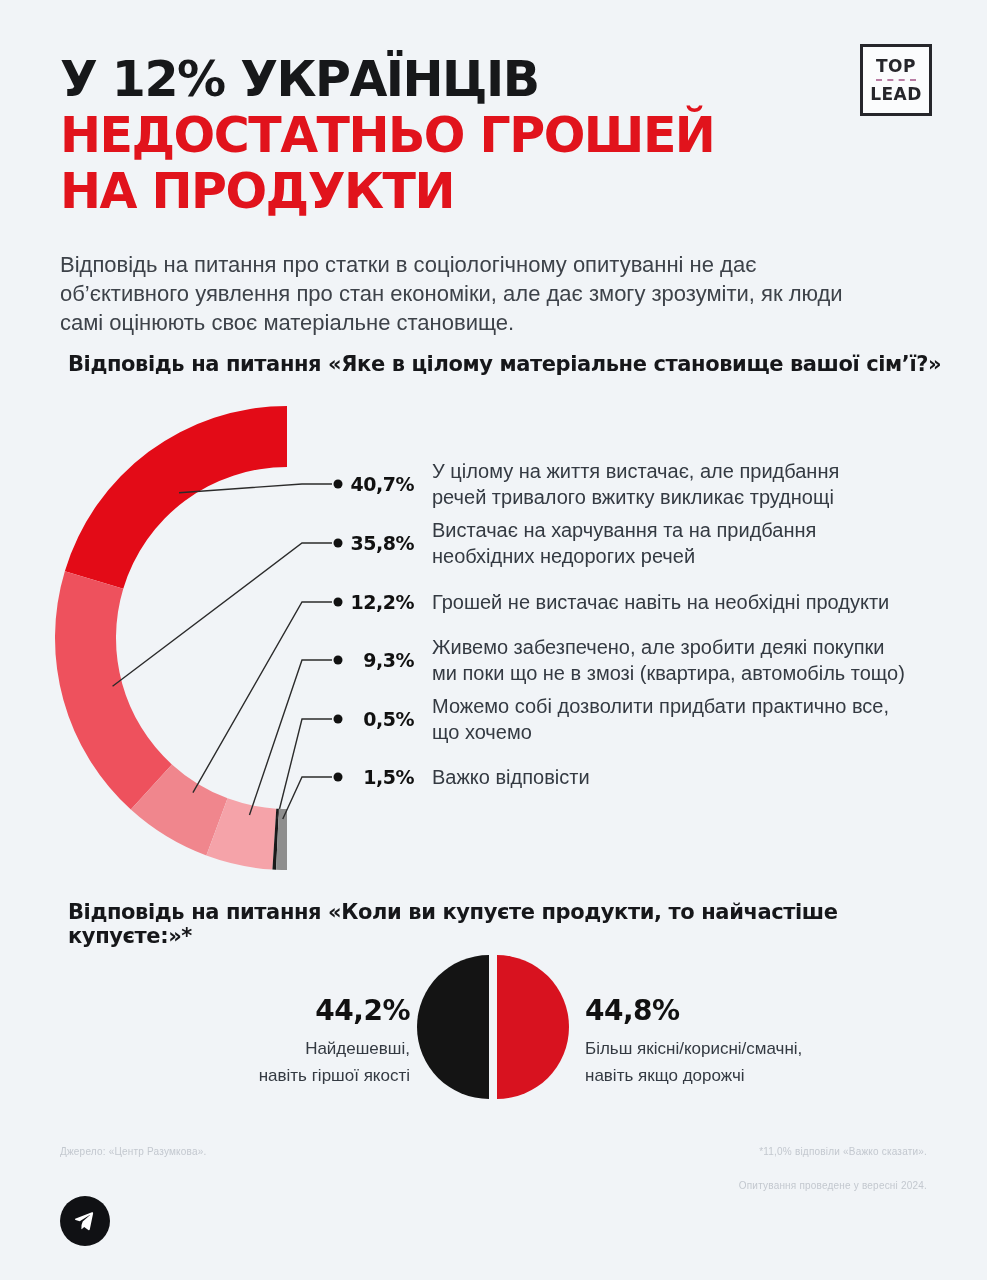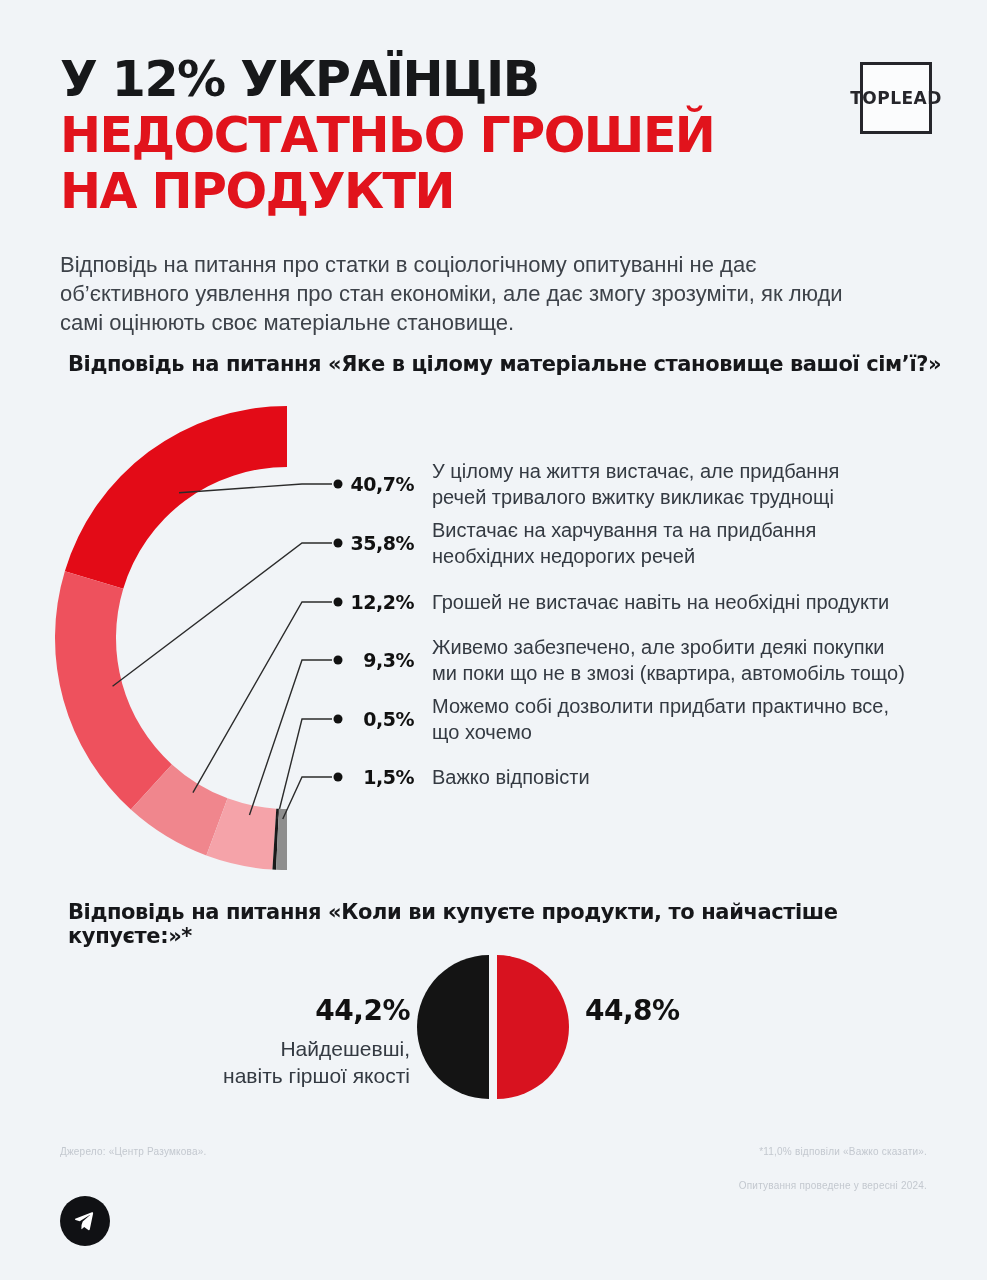--- a/index.html
+++ b/index.html
@@ -14,23 +14,23 @@
 
   
   .title{
     left:60px;top:52px;width:800px;
     font-family:"DejaVu Sans","Liberation Sans",sans-serif;
     font-weight:bold;font-size:49px;line-height:56px;letter-spacing:-1.5px;
     color:#17181a;
   }
   .title .red{color:#e1131c;display:block;}
   .badge{
-    left:860px;top:62px;width:66px;height:66px;
+    left:860px;top:44px;width:66px;height:66px;
     border:3px solid #26262b;background:#fbfcfd;
-    display:flex;flex-direction:row;align-items:center;justify-content:center;
+    display:flex;flex-direction:column;align-items:center;justify-content:center;
     font-family:"DejaVu Sans","Liberation Sans",sans-serif;
     font-weight:bold;font-size:17px;color:#26262b;letter-spacing:.5px;
   }
   .badge .bar{width:40px;border-top:2px dashed #b87da4;margin:3px 0;}
 
   
   .intro{
     left:60px;top:250px;width:880px;
     font-size:22px;line-height:29px;color:#3d4249;
   }
@@ -55,21 +55,21 @@
     font-size:20px;line-height:26px;color:#343a42;white-space:pre-line;
   }
 
   
   #pie-svg{left:0;top:945px;}
   .pie-label{font-family:"Liberation Sans",sans-serif;margin-top:12px;}
   .pie-label .pie-pct{
     font-family:"DejaVu Sans","Liberation Sans",sans-serif;
     font-weight:bold;font-size:28px;color:#111;letter-spacing:-0.5px;margin-bottom:8px;
   }
-  .pie-label .pie-desc{font-size:21px;line-height:27px;color:#343a42;}
+  .pie-label .pie-desc{font-size:17px;line-height:27px;color:#343a42;}
   #pie-label-left{left:110px;top:982px;width:300px;text-align:right;}
   #pie-label-right{left:585px;top:982px;width:360px;text-align:left;}
 
   
   .footnote{font-size:10px;color:#c3c8cf;letter-spacing:.2px;}
   #src-note{left:60px;top:1146px;}
   #note-1{right:60px;top:1146px;text-align:right;}
   #note-2{right:60px;top:1180px;text-align:right;}
 
   
@@ -161,20 +161,22 @@
     <path d="M497 10 A72 72 0 0 1 497 154 Z" fill="#d8121f"></path>
   </svg>
 
 <div id="pie-label-left" class="abs pie-label">
   <div class="pie-pct">44,2%</div>
   <div class="pie-desc preline">Найдешевші,
 навіть гіршої якості</div>
 </div>
 <div id="pie-label-right" class="abs pie-label">
   <div class="pie-pct">44,8%</div>
+  <div class="pie-desc preline">Більш якісні/корисні/смачні,
+навіть якщо дорожчі</div>
 </div>
 
 <div id="src-note" class="abs footnote">Джерело: «Центр Разумкова».</div>
 <div id="note-1" class="abs footnote">*11,0% відповіли «Важко сказати».</div>
 <div id="note-2" class="abs footnote">Опитування проведене у вересні 2024.</div>
 
 <div class="abs tg">
   <span class="tg-circle">
     <svg width="28" height="28" viewBox="0 0 24 24">
       <path fill="#ffffff" d="M9.04 15.51 8.9 19.06c.36 0 .52-.16.71-.35l1.7-1.63 3.53 2.59c.65.36 1.11.17 1.29-.6L18.9 5.7c.23-.96-.35-1.34-.98-1.1L4.1 9.94c-.94.37-.93.9-.16 1.14l3.54 1.1 8.2-5.17c.39-.25.74-.11.45.14l-6.09 5.36z"></path>

